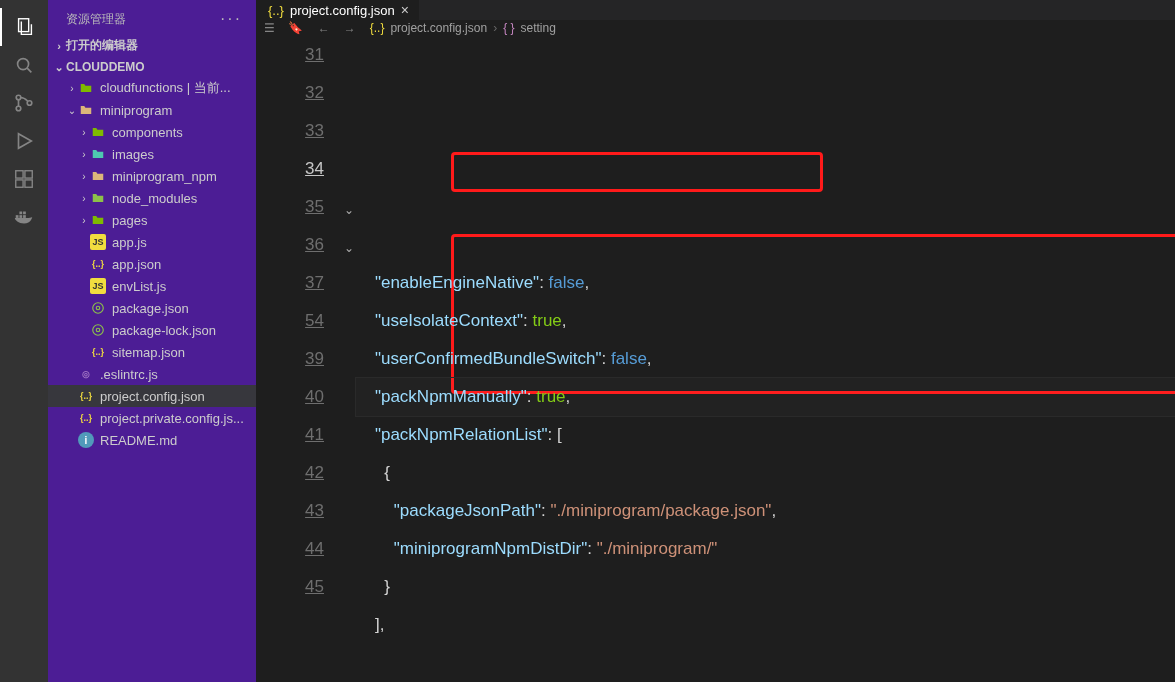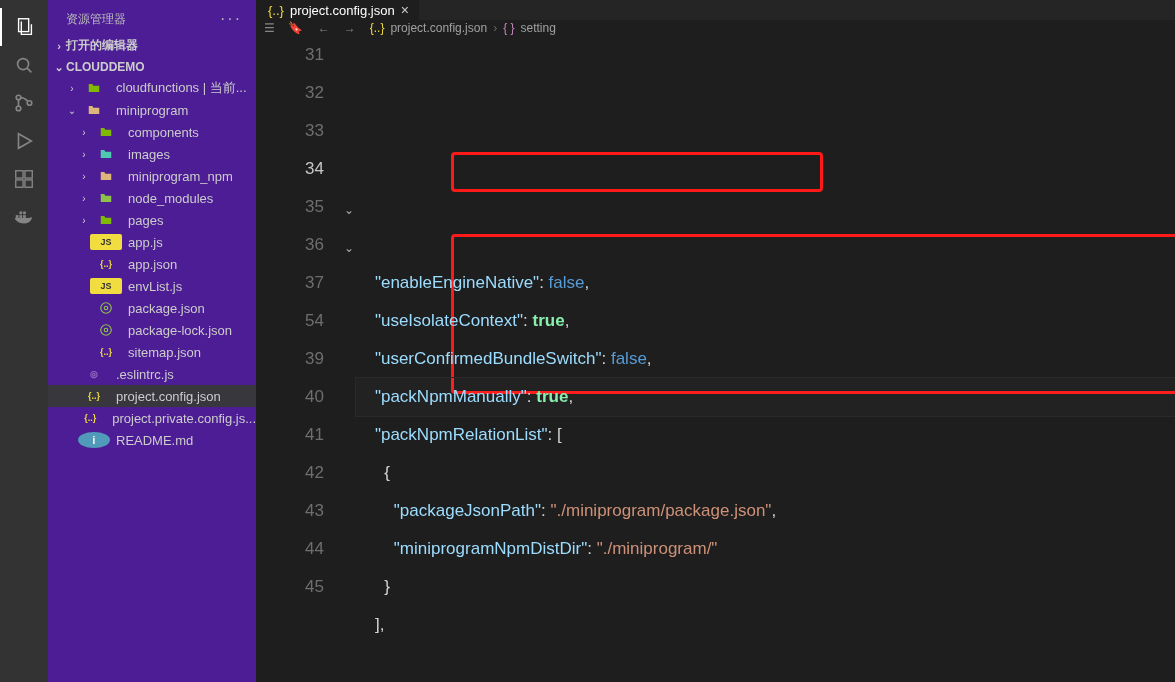--- a/index.html
+++ b/index.html
@@ -11,52 +11,52 @@
 .sidebar { width: 208px; background: #4c1d95; display: flex; flex-direction: column; }
 .sidebar-header { display: flex; align-items: center; justify-content: space-between; padding: 10px 14px 6px 18px; font-size: 12px; color: #bbbbbb; }
 .sidebar-header .dots { color: #bbbbbb; font-size: 16px; cursor: pointer; letter-spacing: 2px; }
 .section-header { display: flex; align-items: center; padding: 3px 4px; font-size: 12px; color: #cccccc; font-weight: 600; cursor: pointer; }
 .section-header .chev { width: 14px; text-align: center; font-size: 11px; color: #cccccc; }
 .tree { flex: 1; overflow: hidden; }
 .tree-item { display: flex; align-items: center; padding: 2px 0; height: 22px; font-size: 13px; color: #cccccc; cursor: pointer; white-space: nowrap; overflow: hidden; }
 .tree-item.selected { background: #37373d; }
 .tree-item .chev { width: 12px; font-size: 10px; text-align: center; color: #cccccc; }
 .tree-item .spacer { display: inline-block; }
-.file-icon { width: 32px; height: 16px; margin-right: 6px; display: inline-flex; align-items: center; justify-content: center; font-size: 9px; font-weight: bold; border-radius: 2px; flex-shrink: 0; }
+.file-icon { width: 16px; height: 16px; margin-right: 6px; display: inline-flex; align-items: center; justify-content: center; font-size: 9px; font-weight: bold; border-radius: 2px; flex-shrink: 0; }
 .folder-icon { color: #dcb67a; }
 .folder-green { color: #7fba00; }
 .folder-teal { color: #4ec9b0; }
 .js-icon { background: #f1dd3f; color: #333; }
 .json-icon { color: #f1dd3f; }
 .wxss-icon { color: #3b8cff; }
 .nm-icon { color: #8dc149; }
 .readme-icon { background: #519aba; color: #fff; border-radius: 50%; font-size: 10px; }
 .sh-icon { color: #d4573b; }
 .target-icon { color: #a074c4; }
 .main { flex: 1; display: flex; flex-direction: column; background: #1e1e1e; position: relative; }
 .tabs { height: 35px; background: #252526; display: flex; align-items: stretch; }
 .tab { display: flex; align-items: center; padding: 0 10px 0 12px; background: #1e1e1e; color: #ffffff; font-size: 13px; gap: 6px; border-right: 1px solid #252526; }
 .tab-close { color: #cccccc; font-size: 14px; cursor: pointer; font-weight: 300; }
 .breadcrumb-bar { height: 26px; display: flex; align-items: center; padding: 0 8px; background: #1e1e1e; color: #a0a0a0; font-size: 12px; gap: 14px; border-bottom: 1px solid #1e1e1e; }
 .breadcrumb-bar .icon-btn { color: #858585; cursor: pointer; }
 .breadcrumb-path { display: flex; align-items: center; gap: 6px; }
 .breadcrumb-path .sep { color: #666; }
 .editor { flex: 1; display: flex; font-family: Consolas, "Courier New", monospace; font-size: 17px; position: relative; line-height: 38px; }
 .gutter { width: 90px; text-align: right; color: #6e6e6e; padding-right: 22px; user-select: none; position: relative; }
-.gutter .ln { height: 38px; }
+.gutter .ln { height: 38px; text-decoration: underline; }
 .gutter .ln.active { color: #c6c6c6; }
 .fold-marks { position: absolute; right: 2px; top: 0; width: 16px; }
 .fold-marks .fm { position: absolute; font-size: 12px; color: #aaaaaa; cursor: pointer; }
 .code { flex: 1; color: #d4d4d4; white-space: pre; position: relative; padding-left: 10px; }
 .code-line { height: 38px; position: relative; }
 .code-line.current { background: rgba(255,255,255,0.02); outline: 1px solid #2a2a2a; }
 .tok-key { color: #9cdcfe; }
 .tok-str { color: #ce9178; }
 .tok-punc { color: #d4d4d4; }
-.tok-true { color: #86efac; font-weight: bold; }
+.tok-true { color: #84cc16; }
 .tok-false { color: #569cd6; }
 .highlight-box-1 { position: absolute; border: 3px solid #ff1a1a; border-radius: 4px; pointer-events: none; left: 105px; top: 116px; width: 372px; height: 40px; }
 .highlight-box-2 { position: absolute; border: 3px solid #ff1a1a; border-radius: 4px; pointer-events: none; left: 105px; top: 198px; width: 800px; height: 160px; }
 .annotation { position: absolute; color: #ff1a1a; font-size: 26px; font-weight: 600; font-family: "Microsoft YaHei", sans-serif; right: 48px; top: 42px; }
 </style>
 </head>
 <body>
 
 <div class="activity-bar">
   <div class="activity-icon active">

